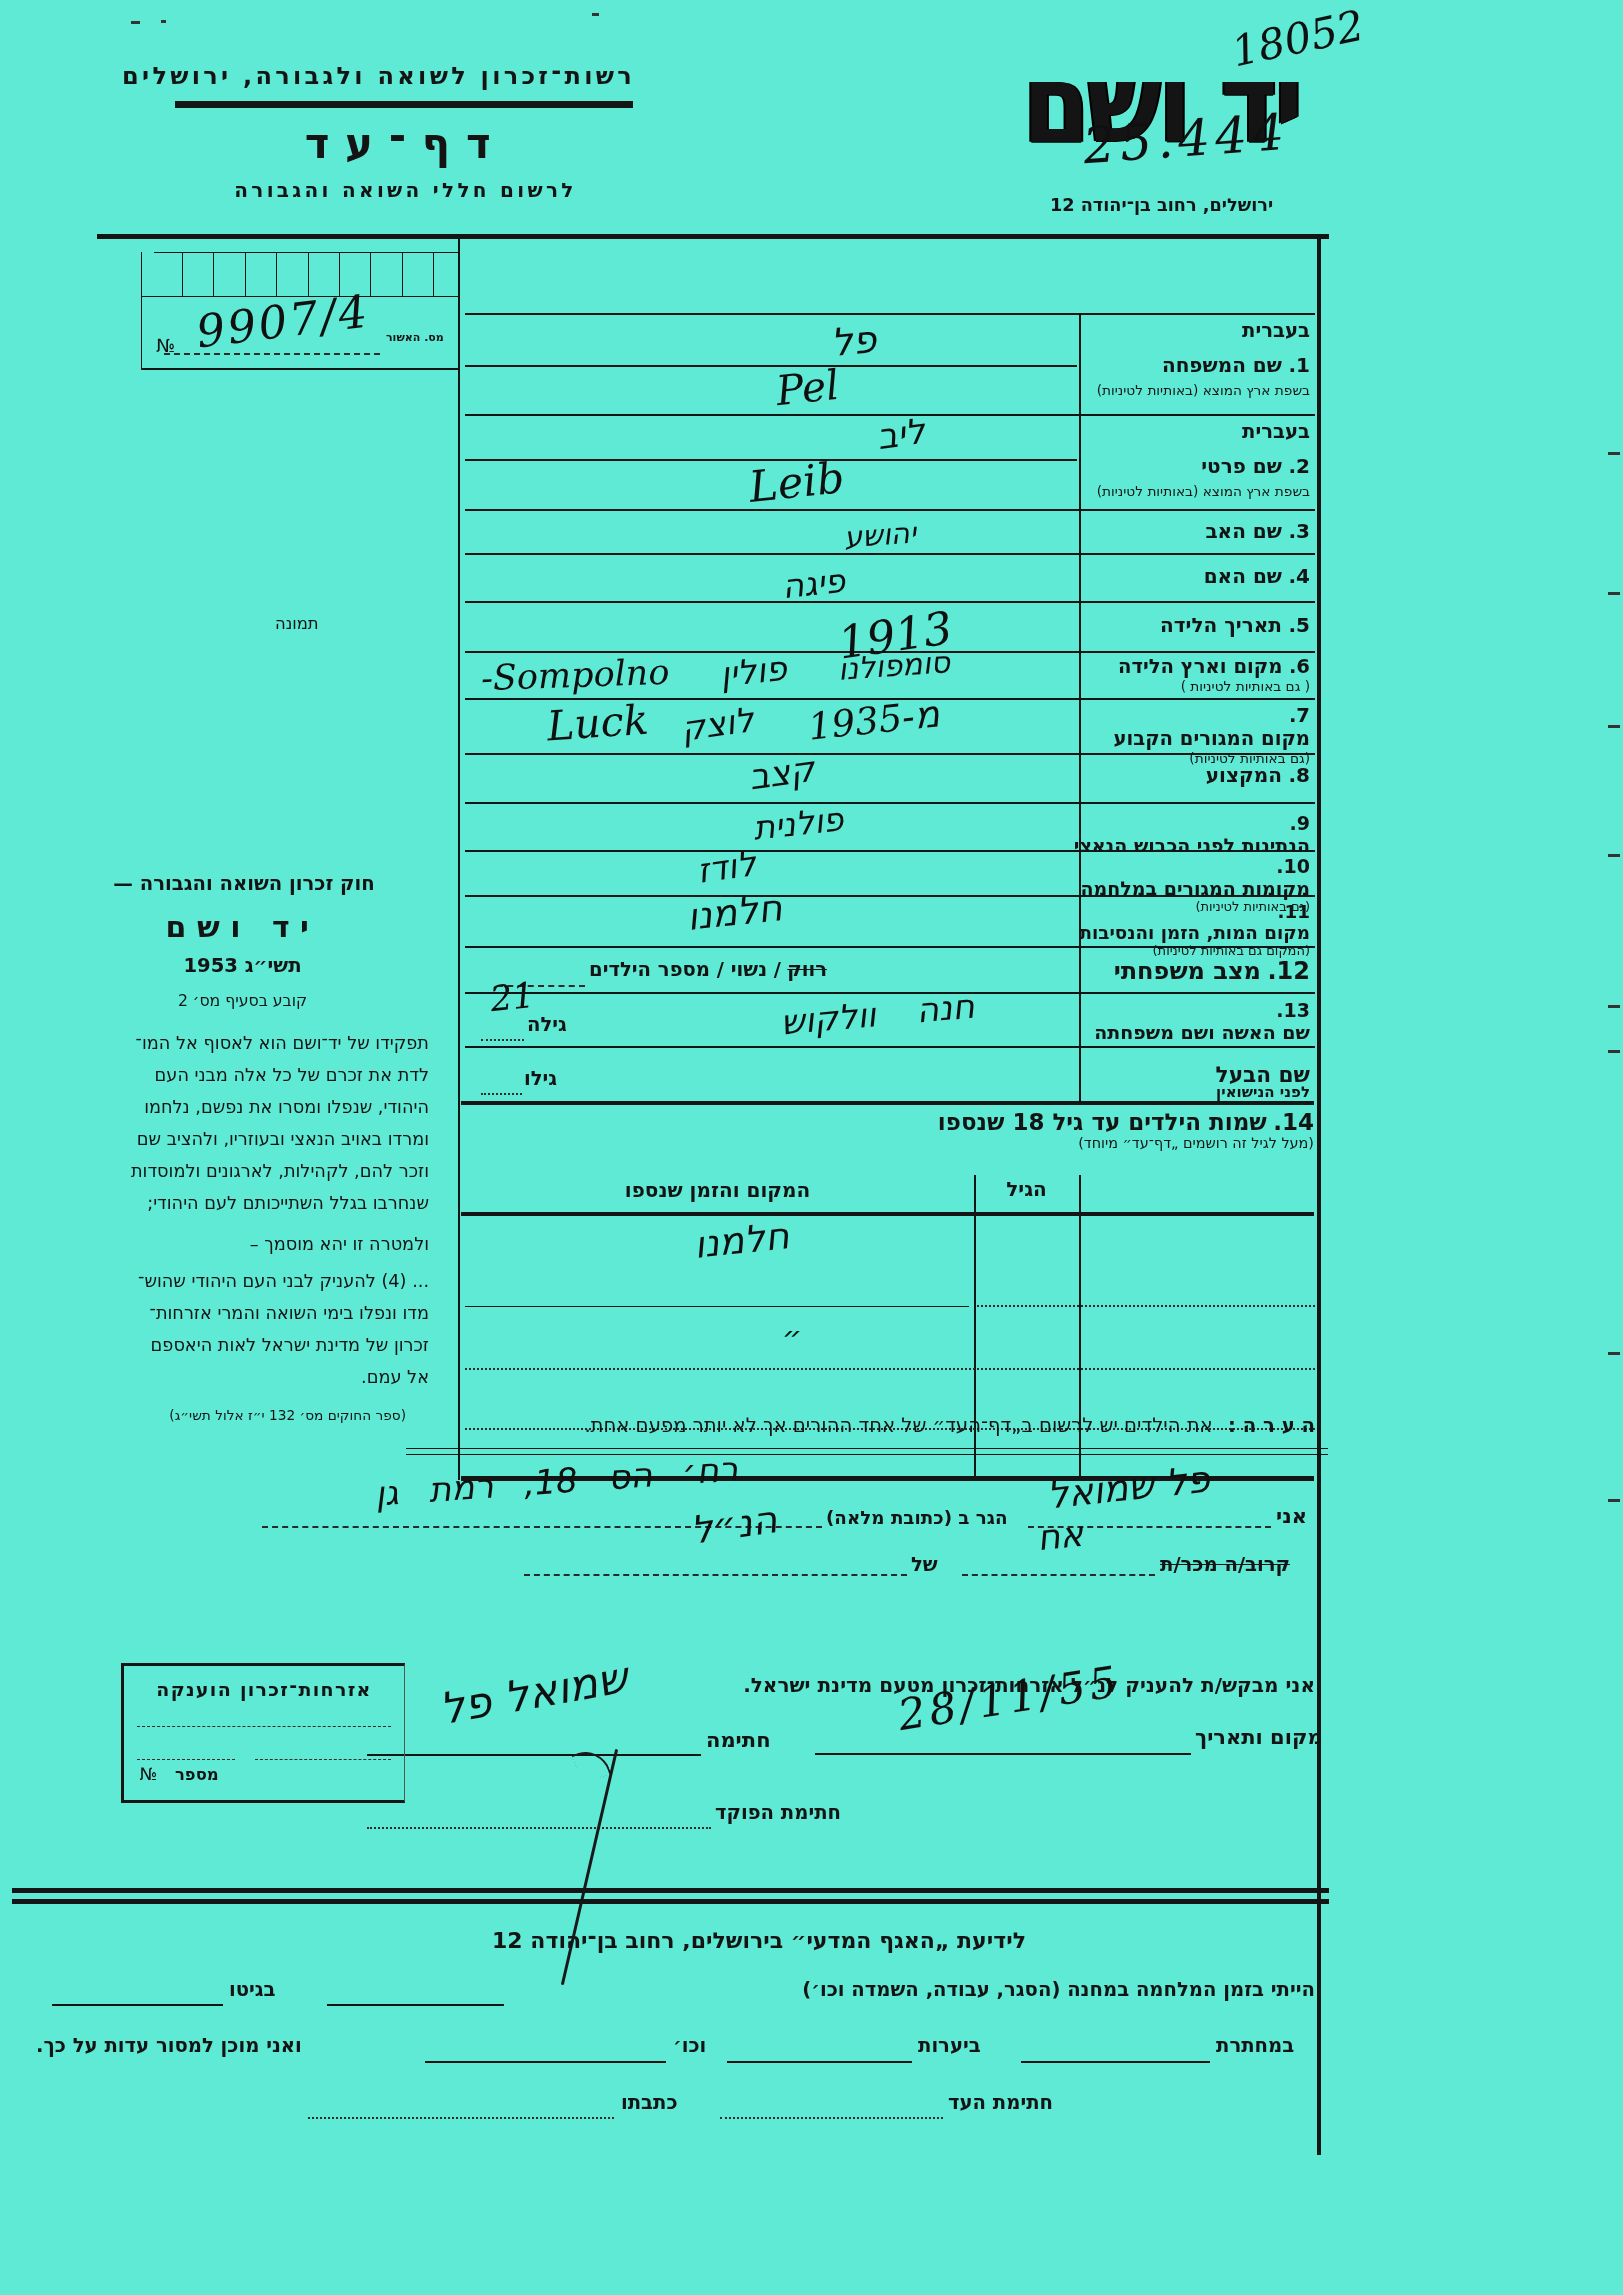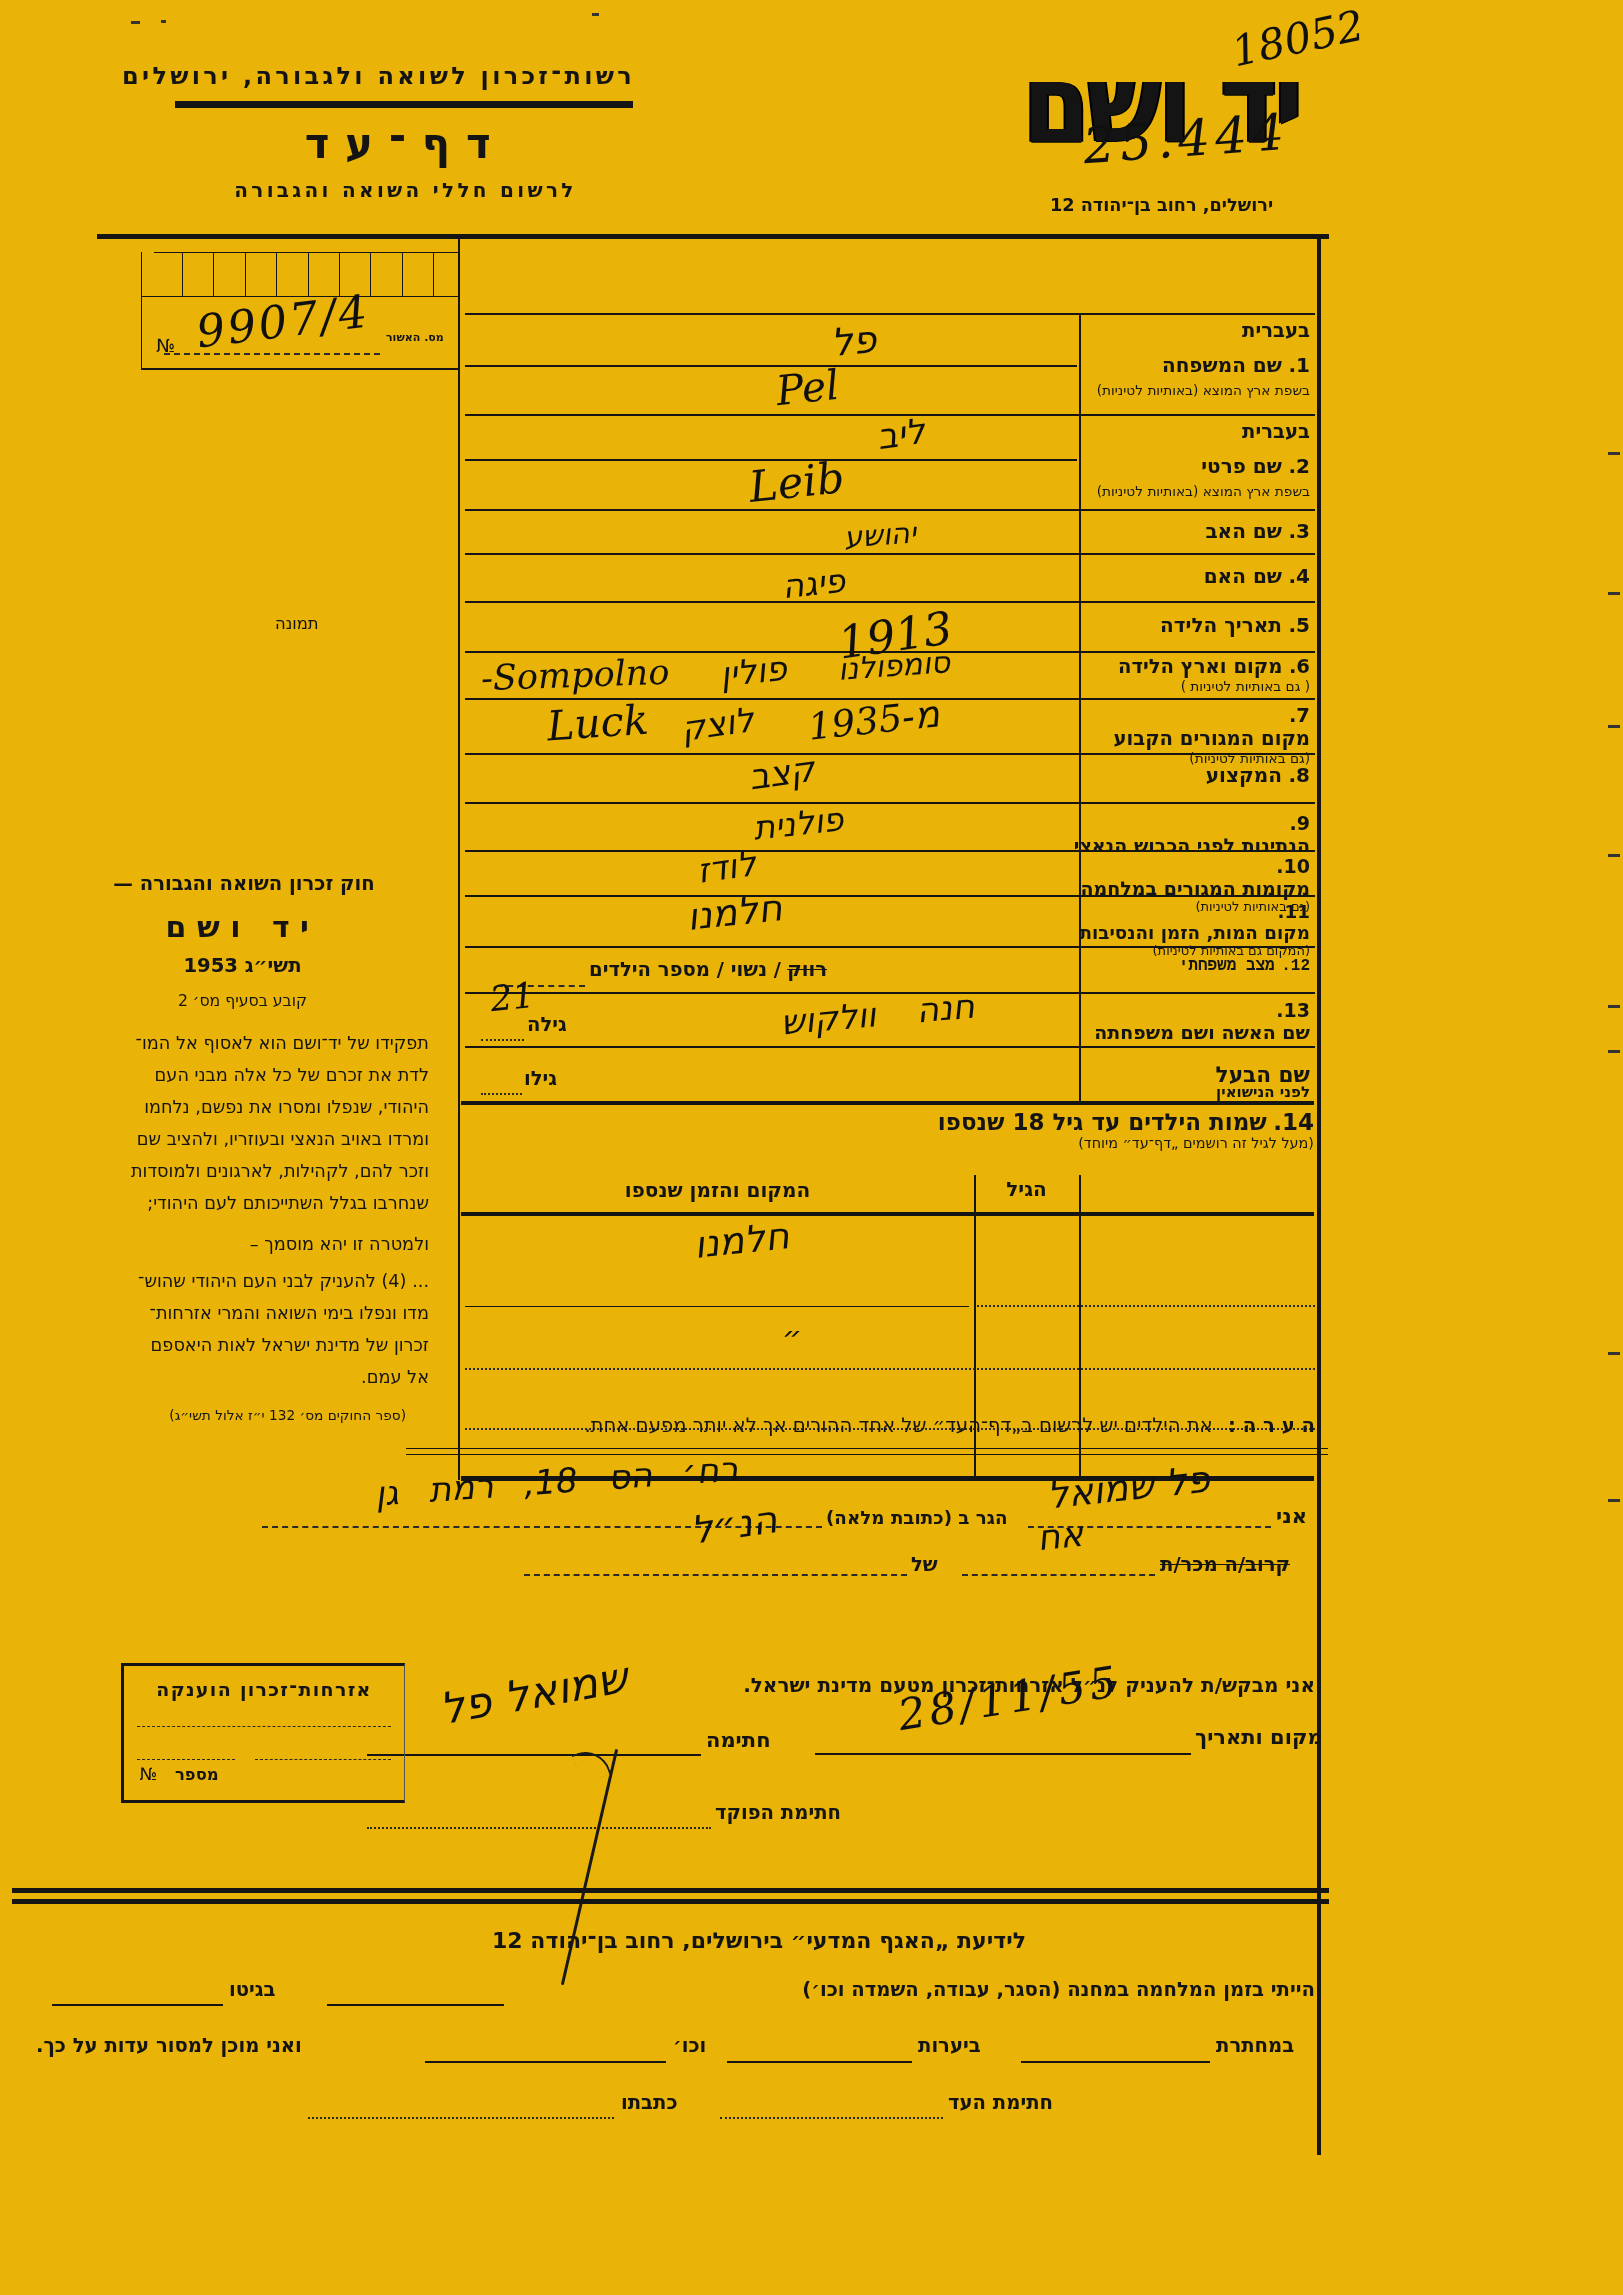--- a/index.html
+++ b/index.html
@@ -1,16 +1,16 @@
 <!DOCTYPE html>
 <html lang="he" dir="rtl" style="font-size:10.5px"><head>
 <meta charset="utf-8">
 <style>
   html,body{margin:0;padding:0;background:#e8e8e4;}
-  #page{position:relative;width:1623px;height:2295px;background:#eab308;overflow:hidden;
+  #page{position:relative;width:1623px;height:2295px;background:#5eead4;overflow:hidden;
         font-family:"DejaVu Sans",sans-serif;color:#141414;direction:rtl;}
   .abs{position:absolute;}
   .hl{position:absolute;background:#151515;height:2px;}
   .vl{position:absolute;background:#151515;width:2px;}
   .dash{position:absolute;border-bottom:2px dashed #2a2a2a;height:0;}
   .dots{position:absolute;border-bottom:2.6px dotted #2a2a2a;height:0;}
   .lbl{font-weight:bold;white-space:nowrap;}
   .sub{font-weight:normal;}
   .hw{font-family:"DejaVu Serif","DejaVu Sans",serif;font-style:italic;white-space:nowrap;color:#101010;}
   .hwh{font-family:"DejaVu Sans",sans-serif;font-style:italic;white-space:nowrap;color:#101010;}
@@ -150,21 +150,21 @@
     <span class="lbl num">9.</span><span class="lbl">הנתינות לפני הכבוש הנאצי</span>
   </div>
   <div class="cell" style="left:1087px;top:855px;width:223px;">
     <div style="font-size:19px;"><span class="lbl num">10.</span><span class="lbl">מקומות המגורים במלחמה</span></div>
     <div class="sub" style="font-size:13px;">(גם באותיות לטיניות)</div>
   </div>
   <div class="cell" style="left:1087px;top:901px;width:223px;">
     <div style="font-size:18.3px;"><span class="lbl num">11.</span><span class="lbl">מקום המות, הזמן והנסיבות</span></div>
     <div class="sub" style="font-size:13px;">(המקום גם באותיות לטיניות)</div>
   </div>
-  <div class="cell" style="left:1087px;top:957px;width:223px;font-size:16px;font-family:Liberation Mono, monospace;">
+  <div class="cell" style="left:1087px;top:957px;width:223px;font-size:24px;">
     <span class="lbl num">12.</span><span class="lbl">מצב משפחתי</span>
   </div>
   <div class="cell" style="left:1087px;top:999px;width:223px;">
     <div style="font-size:19px;"><span class="lbl num">13.</span><span class="lbl">שם האשה ושם משפחתה</span></div>
     <div class="lbl" style="font-size:15px;margin-top:40px;">לפני הנישואין</div>
   </div>
   <div class="cell lbl" style="left:1087px;top:1062px;width:223px;font-size:21.6px;">שם הבעל</div>
 
   <div class="abs hwh" style="left:831px;top:319px;font-size:38px;transform:rotate(-5deg);">פל</div>
   <div class="abs hw" style="left:776px;top:364px;font-size:41px;transform:rotate(-6deg);">Pel</div>

